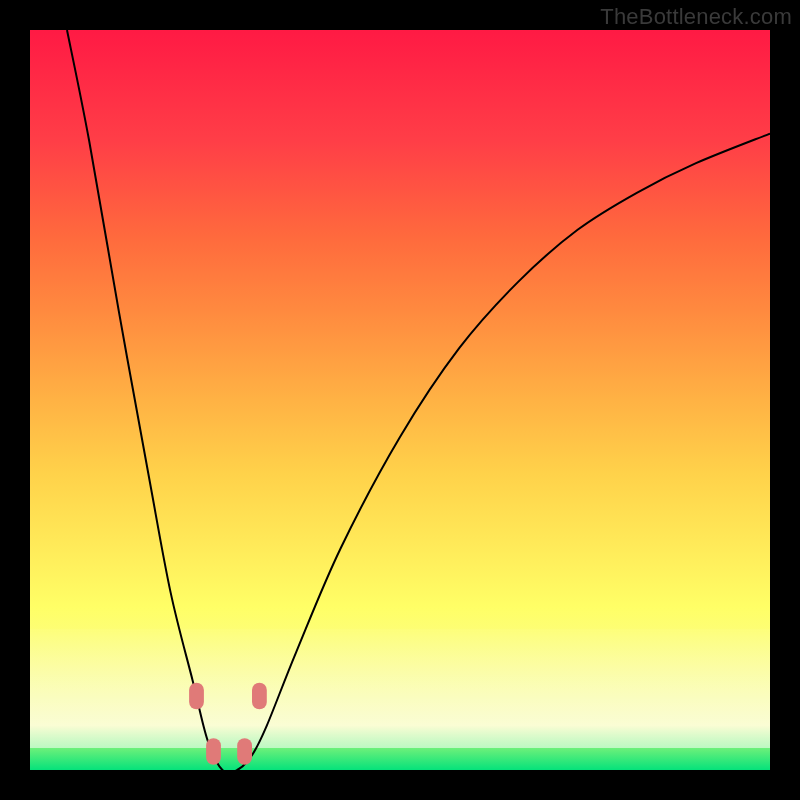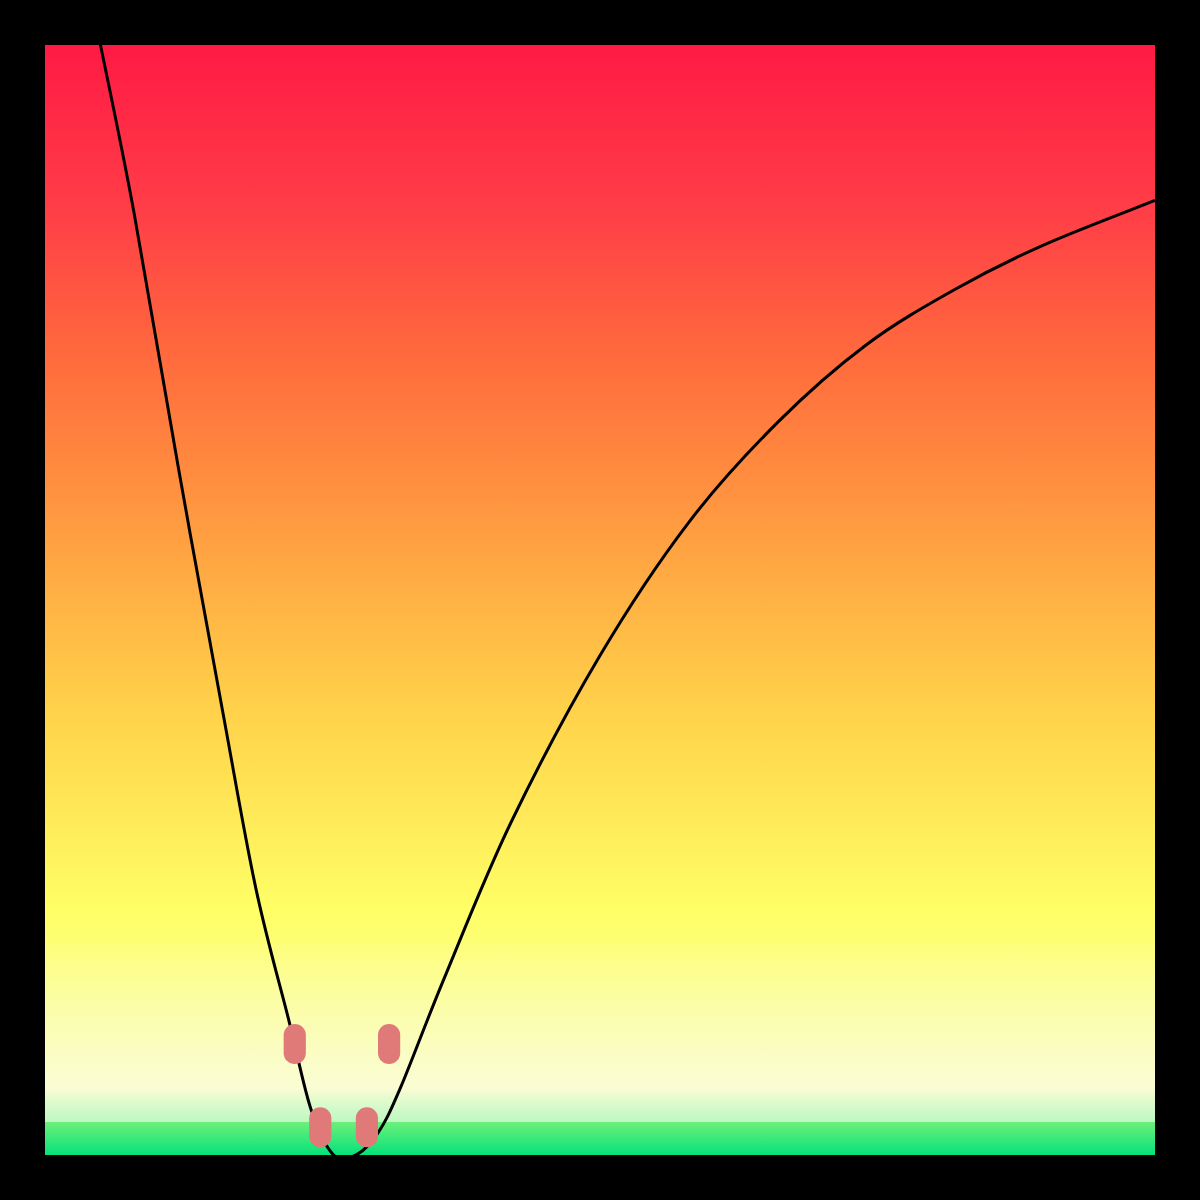--- a/index.html
+++ b/index.html
@@ -69,13 +69,14 @@
   <div class="plot">
     <div class="pale-band"></div>
     <svg id="curve" class="curve-svg" viewBox="0 0 100 100" preserveAspectRatio="none">
         <path d="M 5.00 0.00 C 5.50 2.50, 6.83 8.67, 8.00 15.00 C 9.17 21.33, 10.67 30.50, 12.00 38.00 C 13.33 45.50, 14.83 53.67, 16.00 60.00 C 17.17 66.33, 18.00 71.33, 19.00 76.00 C 20.00 80.67, 21.17 84.67, 22.00 88.00 C 22.83 91.33, 23.33 94.00, 24.00 96.00 C 24.67 98.00, 25.33 99.33, 26.00 100.00 C 26.67 100.67, 27.33 100.33, 28.00 100.00 C 28.67 99.67, 29.33 99.00, 30.00 98.00 C 30.67 97.00, 31.00 96.33, 32.00 94.00 C 33.00 91.67, 34.33 88.00, 36.00 84.00 C 37.67 80.00, 39.67 74.83, 42.00 70.00 C 44.33 65.17, 47.33 59.50, 50.00 55.00 C 52.67 50.50, 55.33 46.50, 58.00 43.00 C 60.67 39.50, 63.33 36.67, 66.00 34.00 C 68.67 31.33, 71.33 29.00, 74.00 27.00 C 76.67 25.00, 79.33 23.50, 82.00 22.00 C 84.67 20.50, 87.00 19.33, 90.00 18.00 C 93.00 16.67, 98.33 14.67, 100.00 14.00" fill="none" stroke="#000000" stroke-width="2" vector-effect="non-scaling-stroke"></path>
         <rect x="21.50" y="88.20" width="2.00" height="3.60" rx="1" ry="1" fill="#e07a78"></rect>
         <rect x="30.00" y="88.20" width="2.00" height="3.60" rx="1" ry="1" fill="#e07a78"></rect>
         <rect x="23.80" y="95.70" width="2.00" height="3.60" rx="1" ry="1" fill="#e07a78"></rect>
         <rect x="28.00" y="95.70" width="2.00" height="3.60" rx="1" ry="1" fill="#e07a78"></rect>
       </svg>
   </div>
+  <div class="attribution">TheBottleneck.com</div>
 </div>
 
 </body></html>

